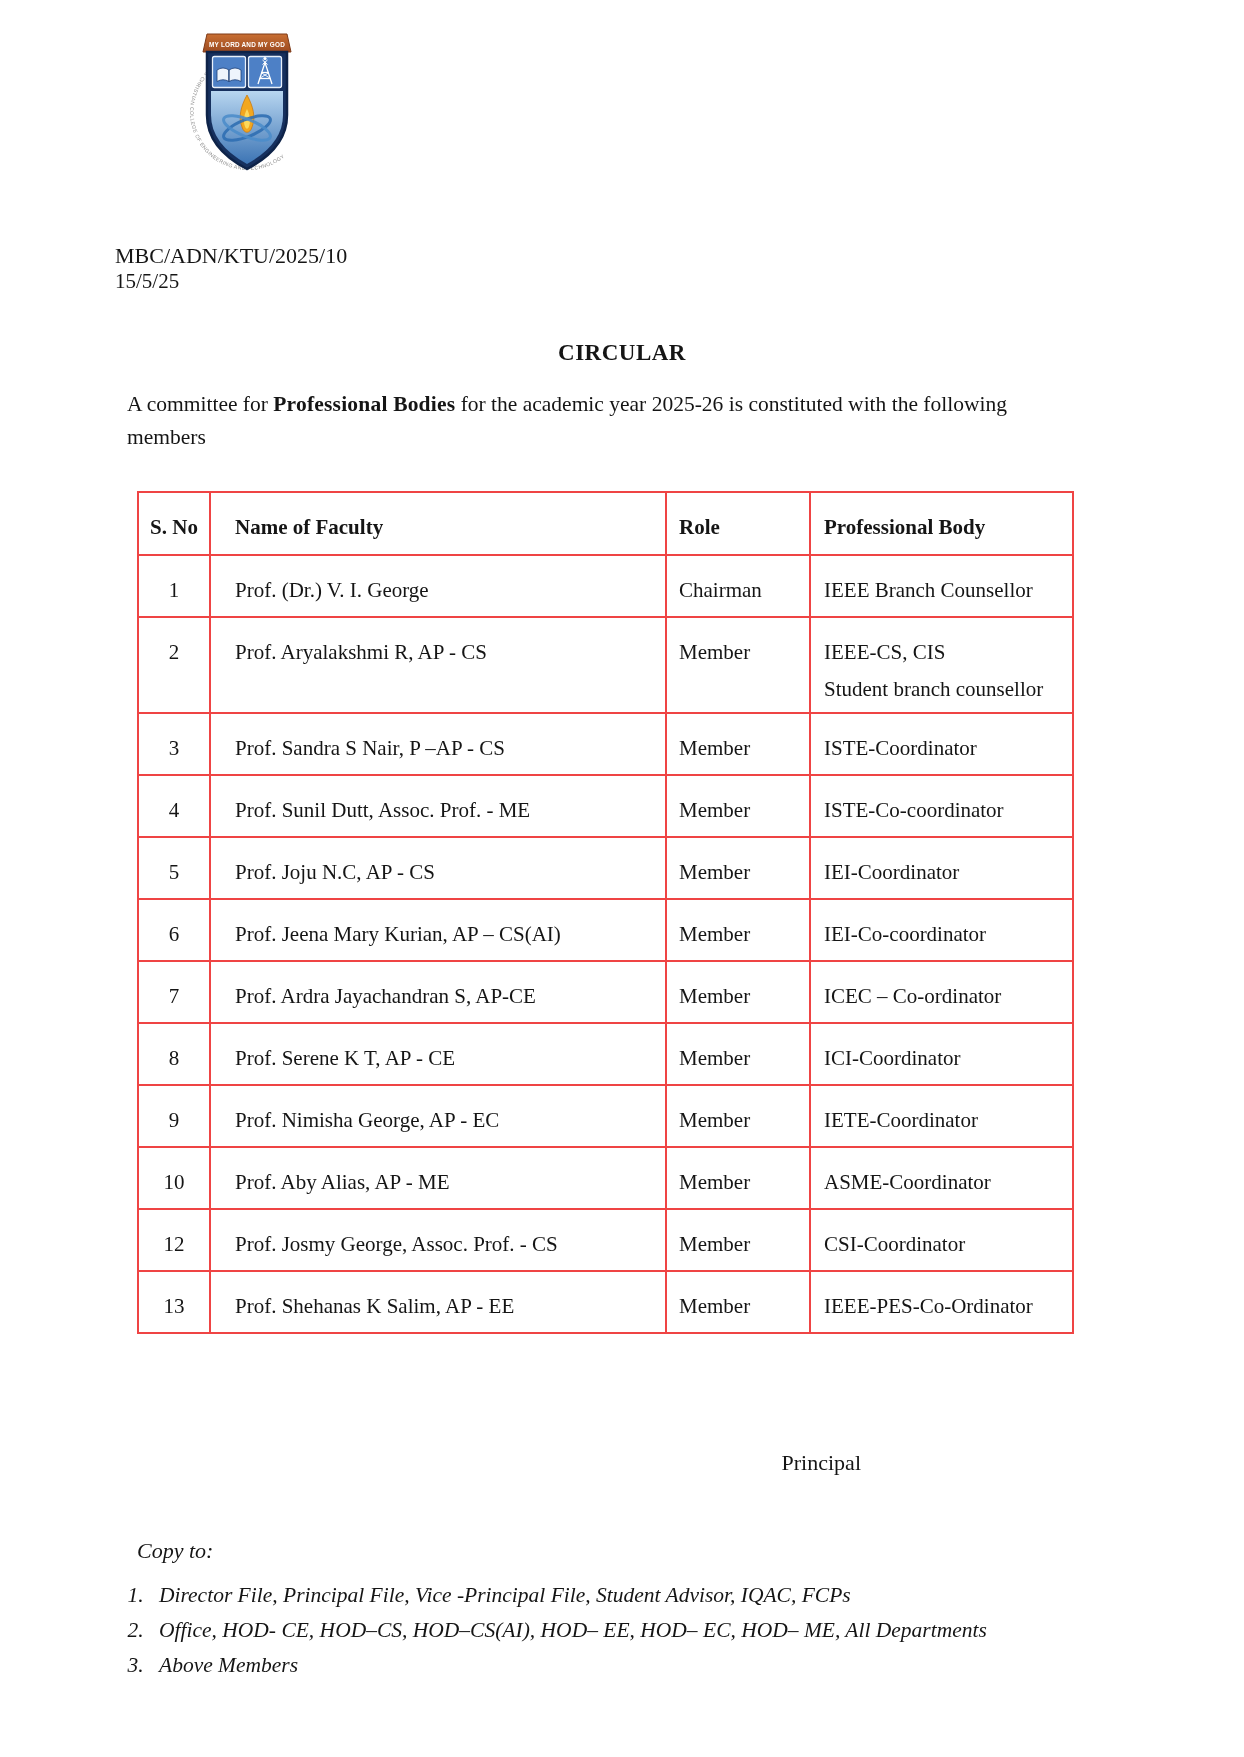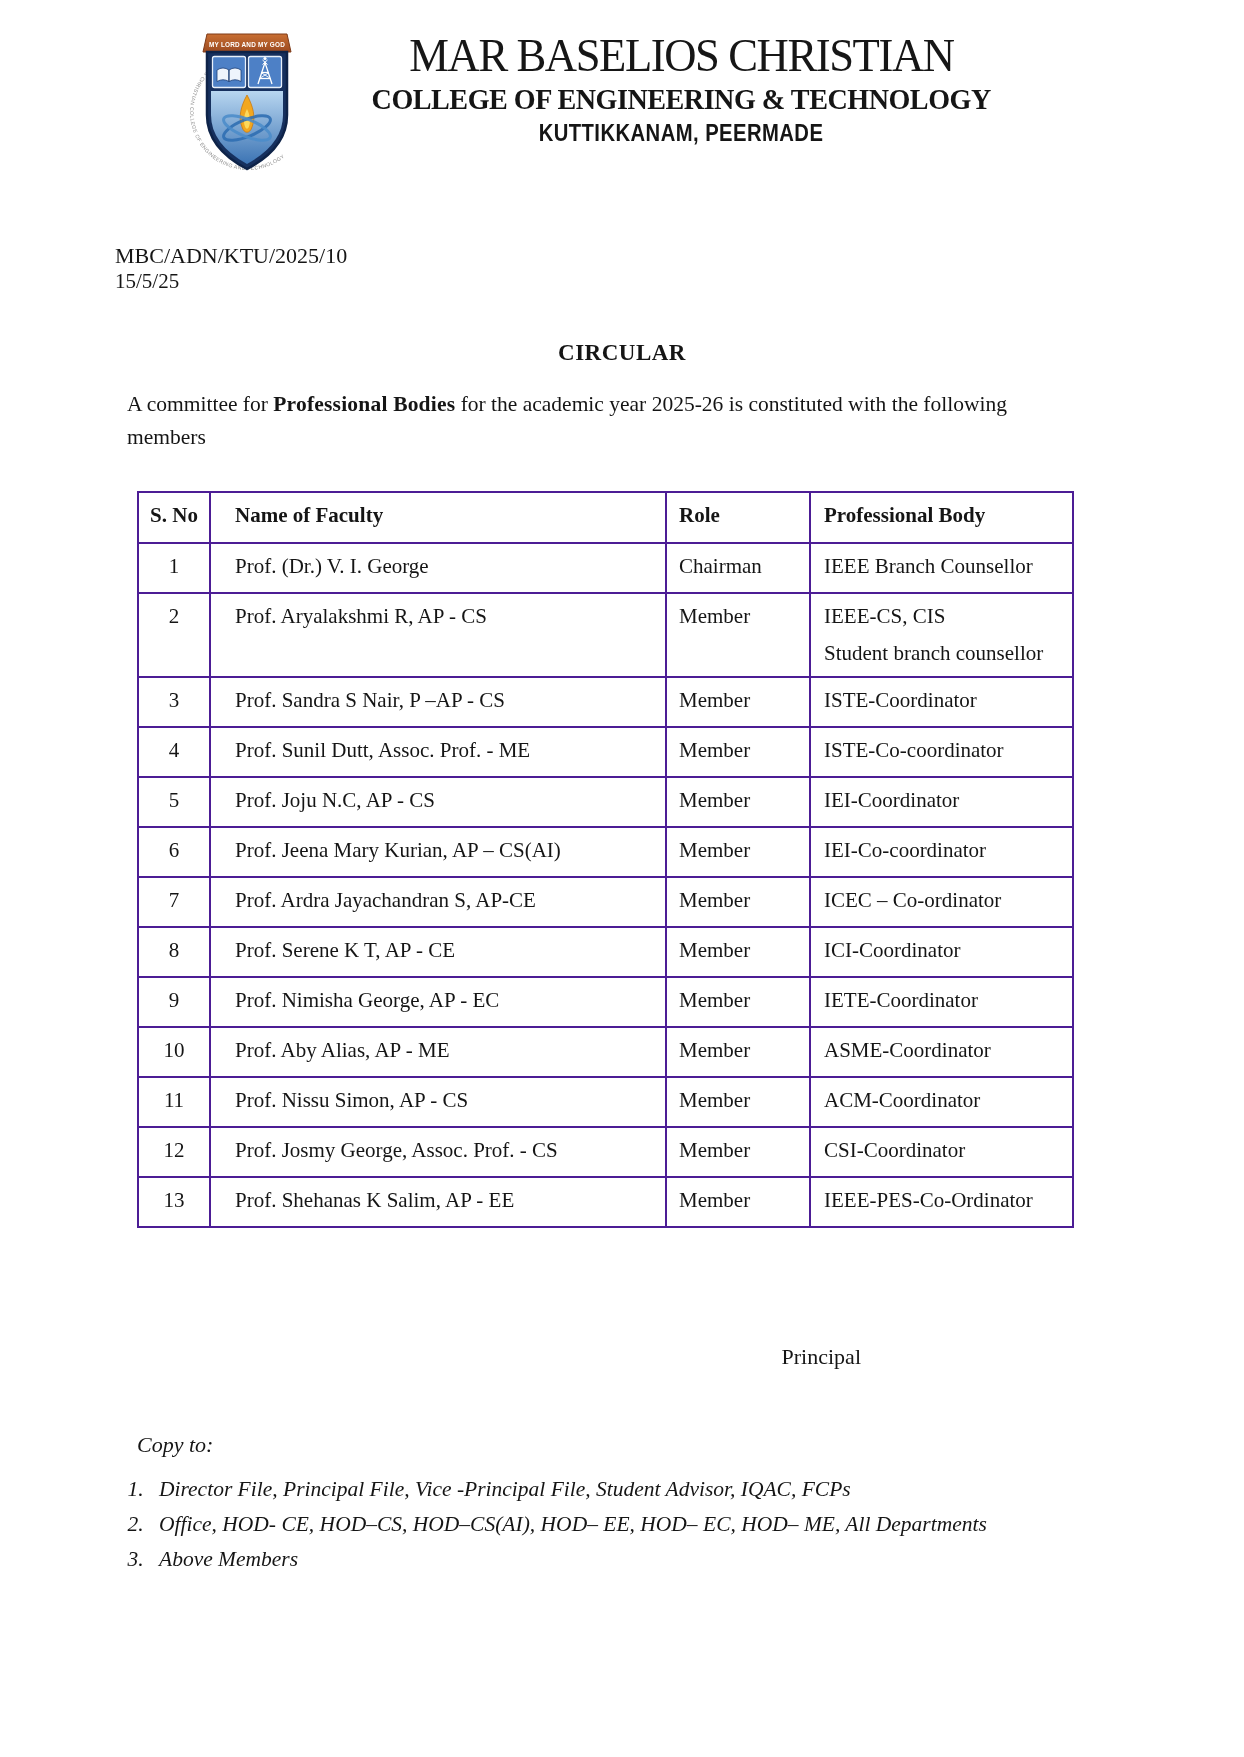--- a/index.html
+++ b/index.html
@@ -37,24 +37,24 @@
   .date { font-size:21px; margin-right:66px; }
 
   
   .doc-title { text-align:center; font-weight:bold; font-size:23px; letter-spacing:0.5px; margin-top:46px; }
   .intro { font-size:21.5px; margin-top:22px; margin-left:12px; width:922px; line-height:1.55; }
   .intro b { letter-spacing:0.2px; }
 
   
   table.committee-table { border-collapse:collapse; margin-top:36px; margin-left:22px; table-layout:fixed; }
   .committee-table th, .committee-table td {
-    border:2px solid #4c1d95;
+    border:2px solid #ef4444;
     vertical-align:top;
     font-size:21px;
-    padding:4px 4px 3px 4px;
+    padding:16px 4px 3px 4px;
     line-height:1.8;
   }
   .committee-table th { font-weight:bold; height:42px; }
   .committee-table td { height:41px; }
   .col-sno  { width:62px;  text-align:center; }
   .col-name { width:426px; text-align:left; padding-left:24px !important; }
   .col-role { width:126px; text-align:left; padding-left:12px !important; }
   .col-body { width:244px; text-align:left; padding-left:13px !important; white-space:pre-line; }
 
   
@@ -116,25 +116,20 @@
 
         <g>
           <path d="M62 70 C68 81 71 92 67 102 C65 109 59 109 57 102 C53 92 56 81 62 70 Z" fill="#f2a71f" stroke="#c97a12" stroke-width="0.8"></path>
           <path d="M62 84 C65 90 66 96 64 101.5 C63 104.5 61 104.5 60 101.5 C58 96 59 90 62 84 Z" fill="#fcd95c"></path>
           <ellipse cx="62" cy="103" rx="25" ry="8.5" fill="none" stroke="#2e6db2" stroke-width="3" transform="rotate(-22 62 103)" opacity="0.88"></ellipse>
           <ellipse cx="62" cy="103" rx="25" ry="8.5" fill="none" stroke="#4b8cc9" stroke-width="3" transform="rotate(22 62 103)" opacity="0.88"></ellipse>
         </g>
       </svg>
     </div>
 
-    <div class="title-block">
-      <span class="college-name">MAR BASELIOS CHRISTIAN</span><br>
-      <span class="college-sub">COLLEGE OF ENGINEERING &amp; TECHNOLOGY</span>
-      <span class="college-loc">KUTTIKKANAM, PEERMADE</span>
-    </div>
   </div>
 
   <div class="ref-row">
     <span class="ref-no">MBC/ADN/KTU/2025/10</span>
     <span class="date">15/5/25</span>
   </div>
 
   <div class="doc-title">CIRCULAR</div>
 
   <p class="intro"><span>A committee for </span><b>Professional Bodies</b><span> for the academic year 2025-26 is constituted with the following members</span></p>
@@ -202,26 +197,20 @@
         <td class="col-sno">9</td>
         <td class="col-name">Prof. Nimisha George, AP - EC</td>
         <td class="col-role">Member</td>
         <td class="col-body">IETE-Coordinator</td>
       </tr>
       <tr>
         <td class="col-sno">10</td>
         <td class="col-name">Prof. Aby Alias, AP - ME</td>
         <td class="col-role">Member</td>
         <td class="col-body">ASME-Coordinator</td>
-      </tr>
-      <tr>
-        <td class="col-sno">11</td>
-        <td class="col-name">Prof. Nissu Simon, AP - CS</td>
-        <td class="col-role">Member</td>
-        <td class="col-body">ACM-Coordinator</td>
       </tr>
       <tr>
         <td class="col-sno">12</td>
         <td class="col-name">Prof. Josmy George, Assoc. Prof. - CS</td>
         <td class="col-role">Member</td>
         <td class="col-body">CSI-Coordinator</td>
       </tr>
       <tr>
         <td class="col-sno">13</td>
         <td class="col-name">Prof. Shehanas K Salim, AP - EE</td>

